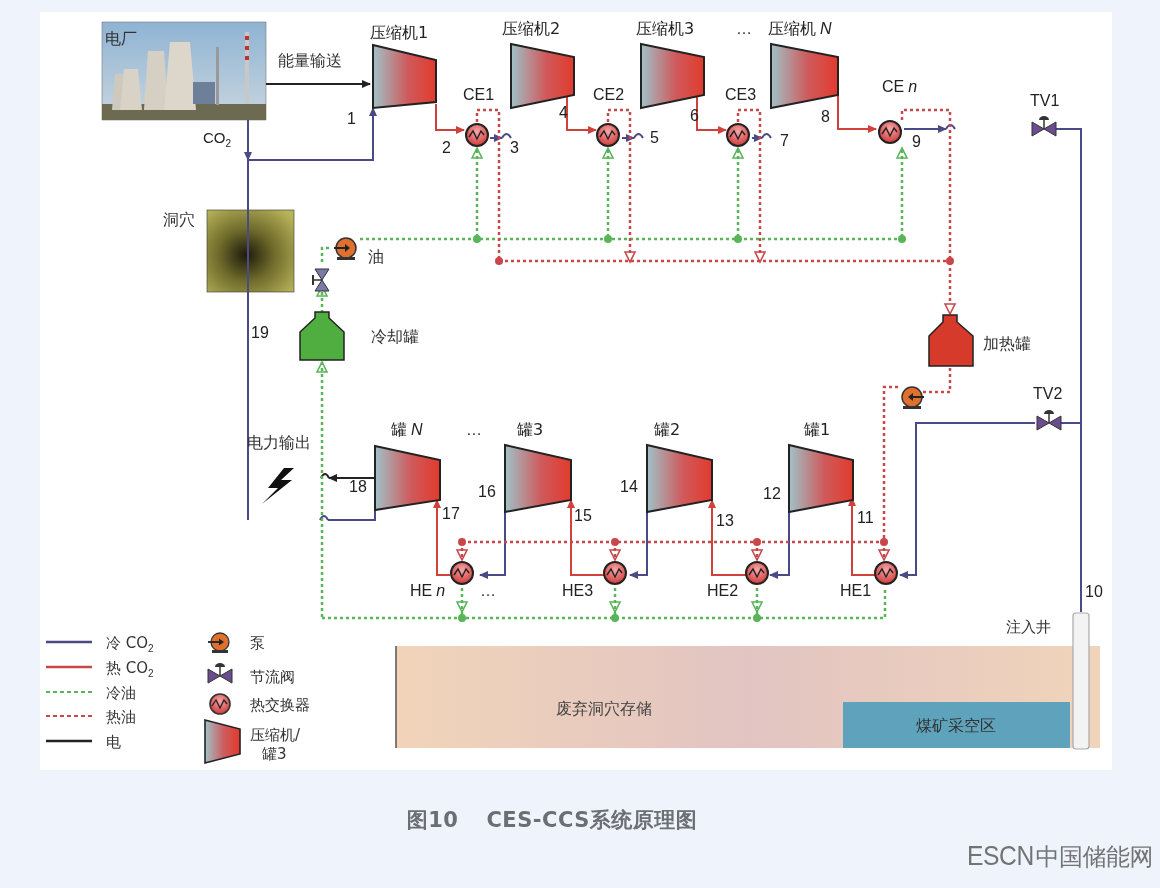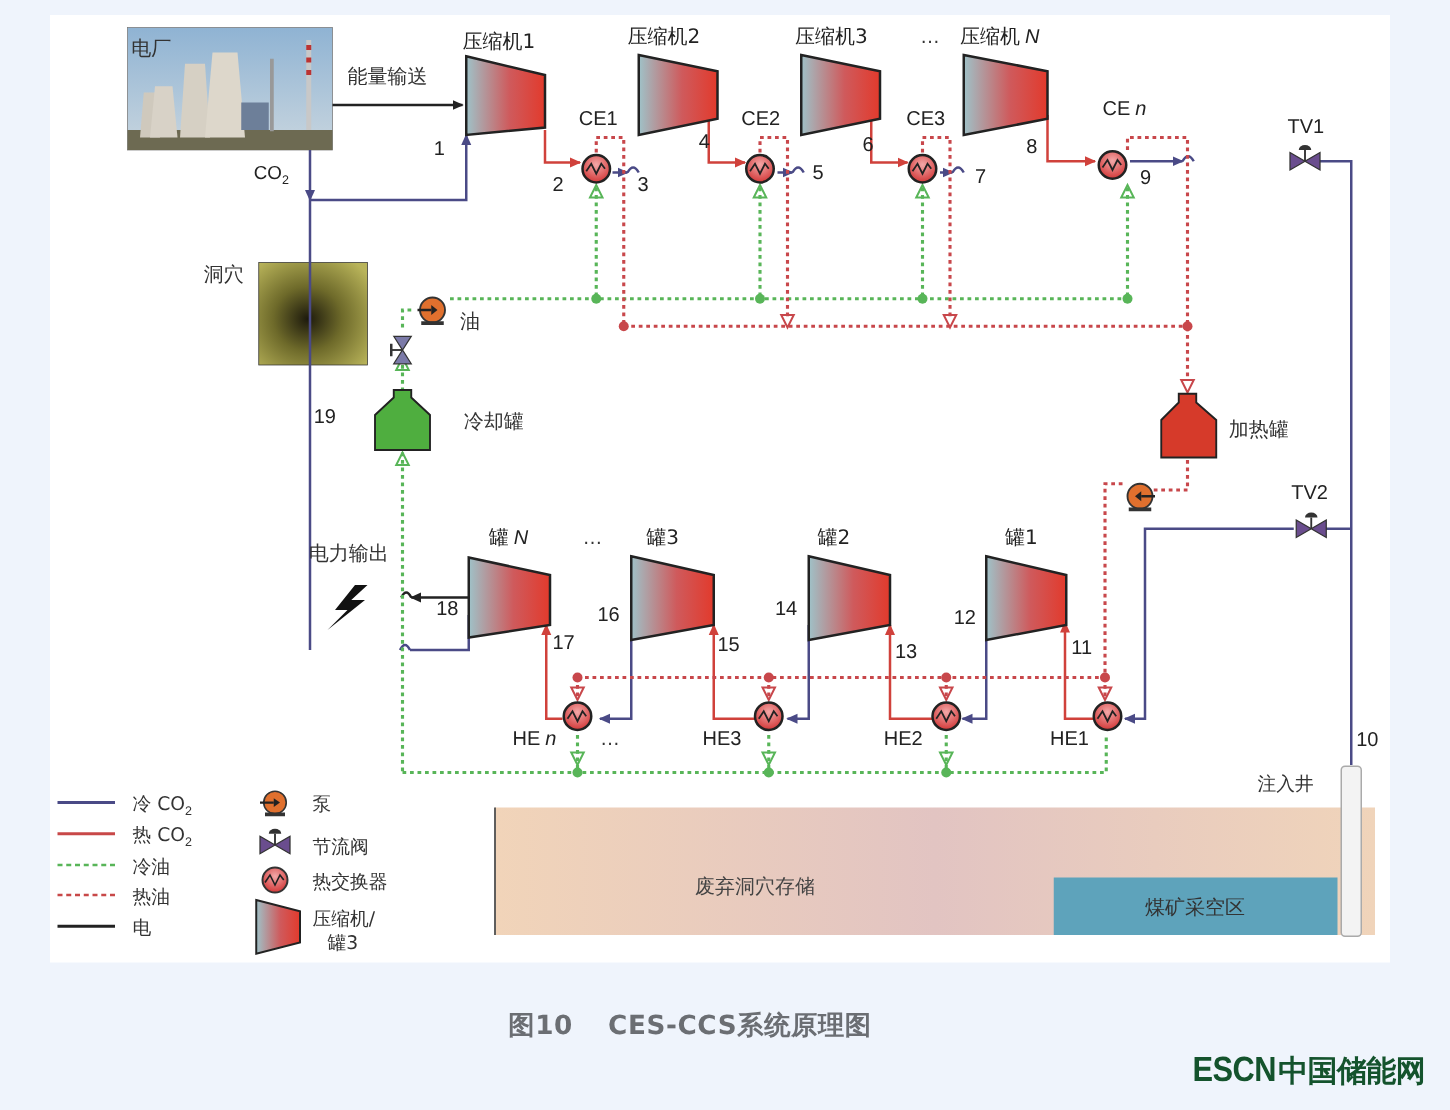--- a/index.html
+++ b/index.html
@@ -4,21 +4,21 @@
 <style>
   html, body { margin:0; padding:0; }
   body { width:1160px; height:888px; background:#eff4fc; position:relative; overflow:hidden;
          font-family:"DejaVu Sans", sans-serif; }
   #canvas { position:absolute; left:40px; top:12px; width:1072px; height:758px; background:#ffffff; }
   svg text { font-family:"Liberation Sans", "DejaVu Sans", sans-serif; }
   .cjk { font-family:"DejaVu Sans", sans-serif; }
   #caption { position:absolute; left:0; width:1104px; top:806px; text-align:center; font-size:21px;
              font-weight:bold; color:#6b6e73; font-family:"DejaVu Sans", sans-serif; letter-spacing:0.5px; }
   #caption .sep { display:inline-block; width:28px; }
-  #logo { position:absolute; right:20px; top:840px; font-size:24px; font-weight:bold; color:#14532d;
+  #logo { position:absolute; right:7px; top:840px; font-size:24px; font-weight:normal; color:#737373;
           font-family:"DejaVu Sans", sans-serif; letter-spacing:-0.5px; }
   #logo .latin { font-family:"Liberation Sans", sans-serif; font-size:28px; transform:scaleX(0.88);
                  display:inline-block; transform-origin:right; margin-right:2px; }
 </style>
 </head>
 <body>
 
 <div id="canvas">
 <svg width="1072" height="758" viewBox="0 0 1072 758" xmlns="http://www.w3.org/2000/svg">
   <defs>

